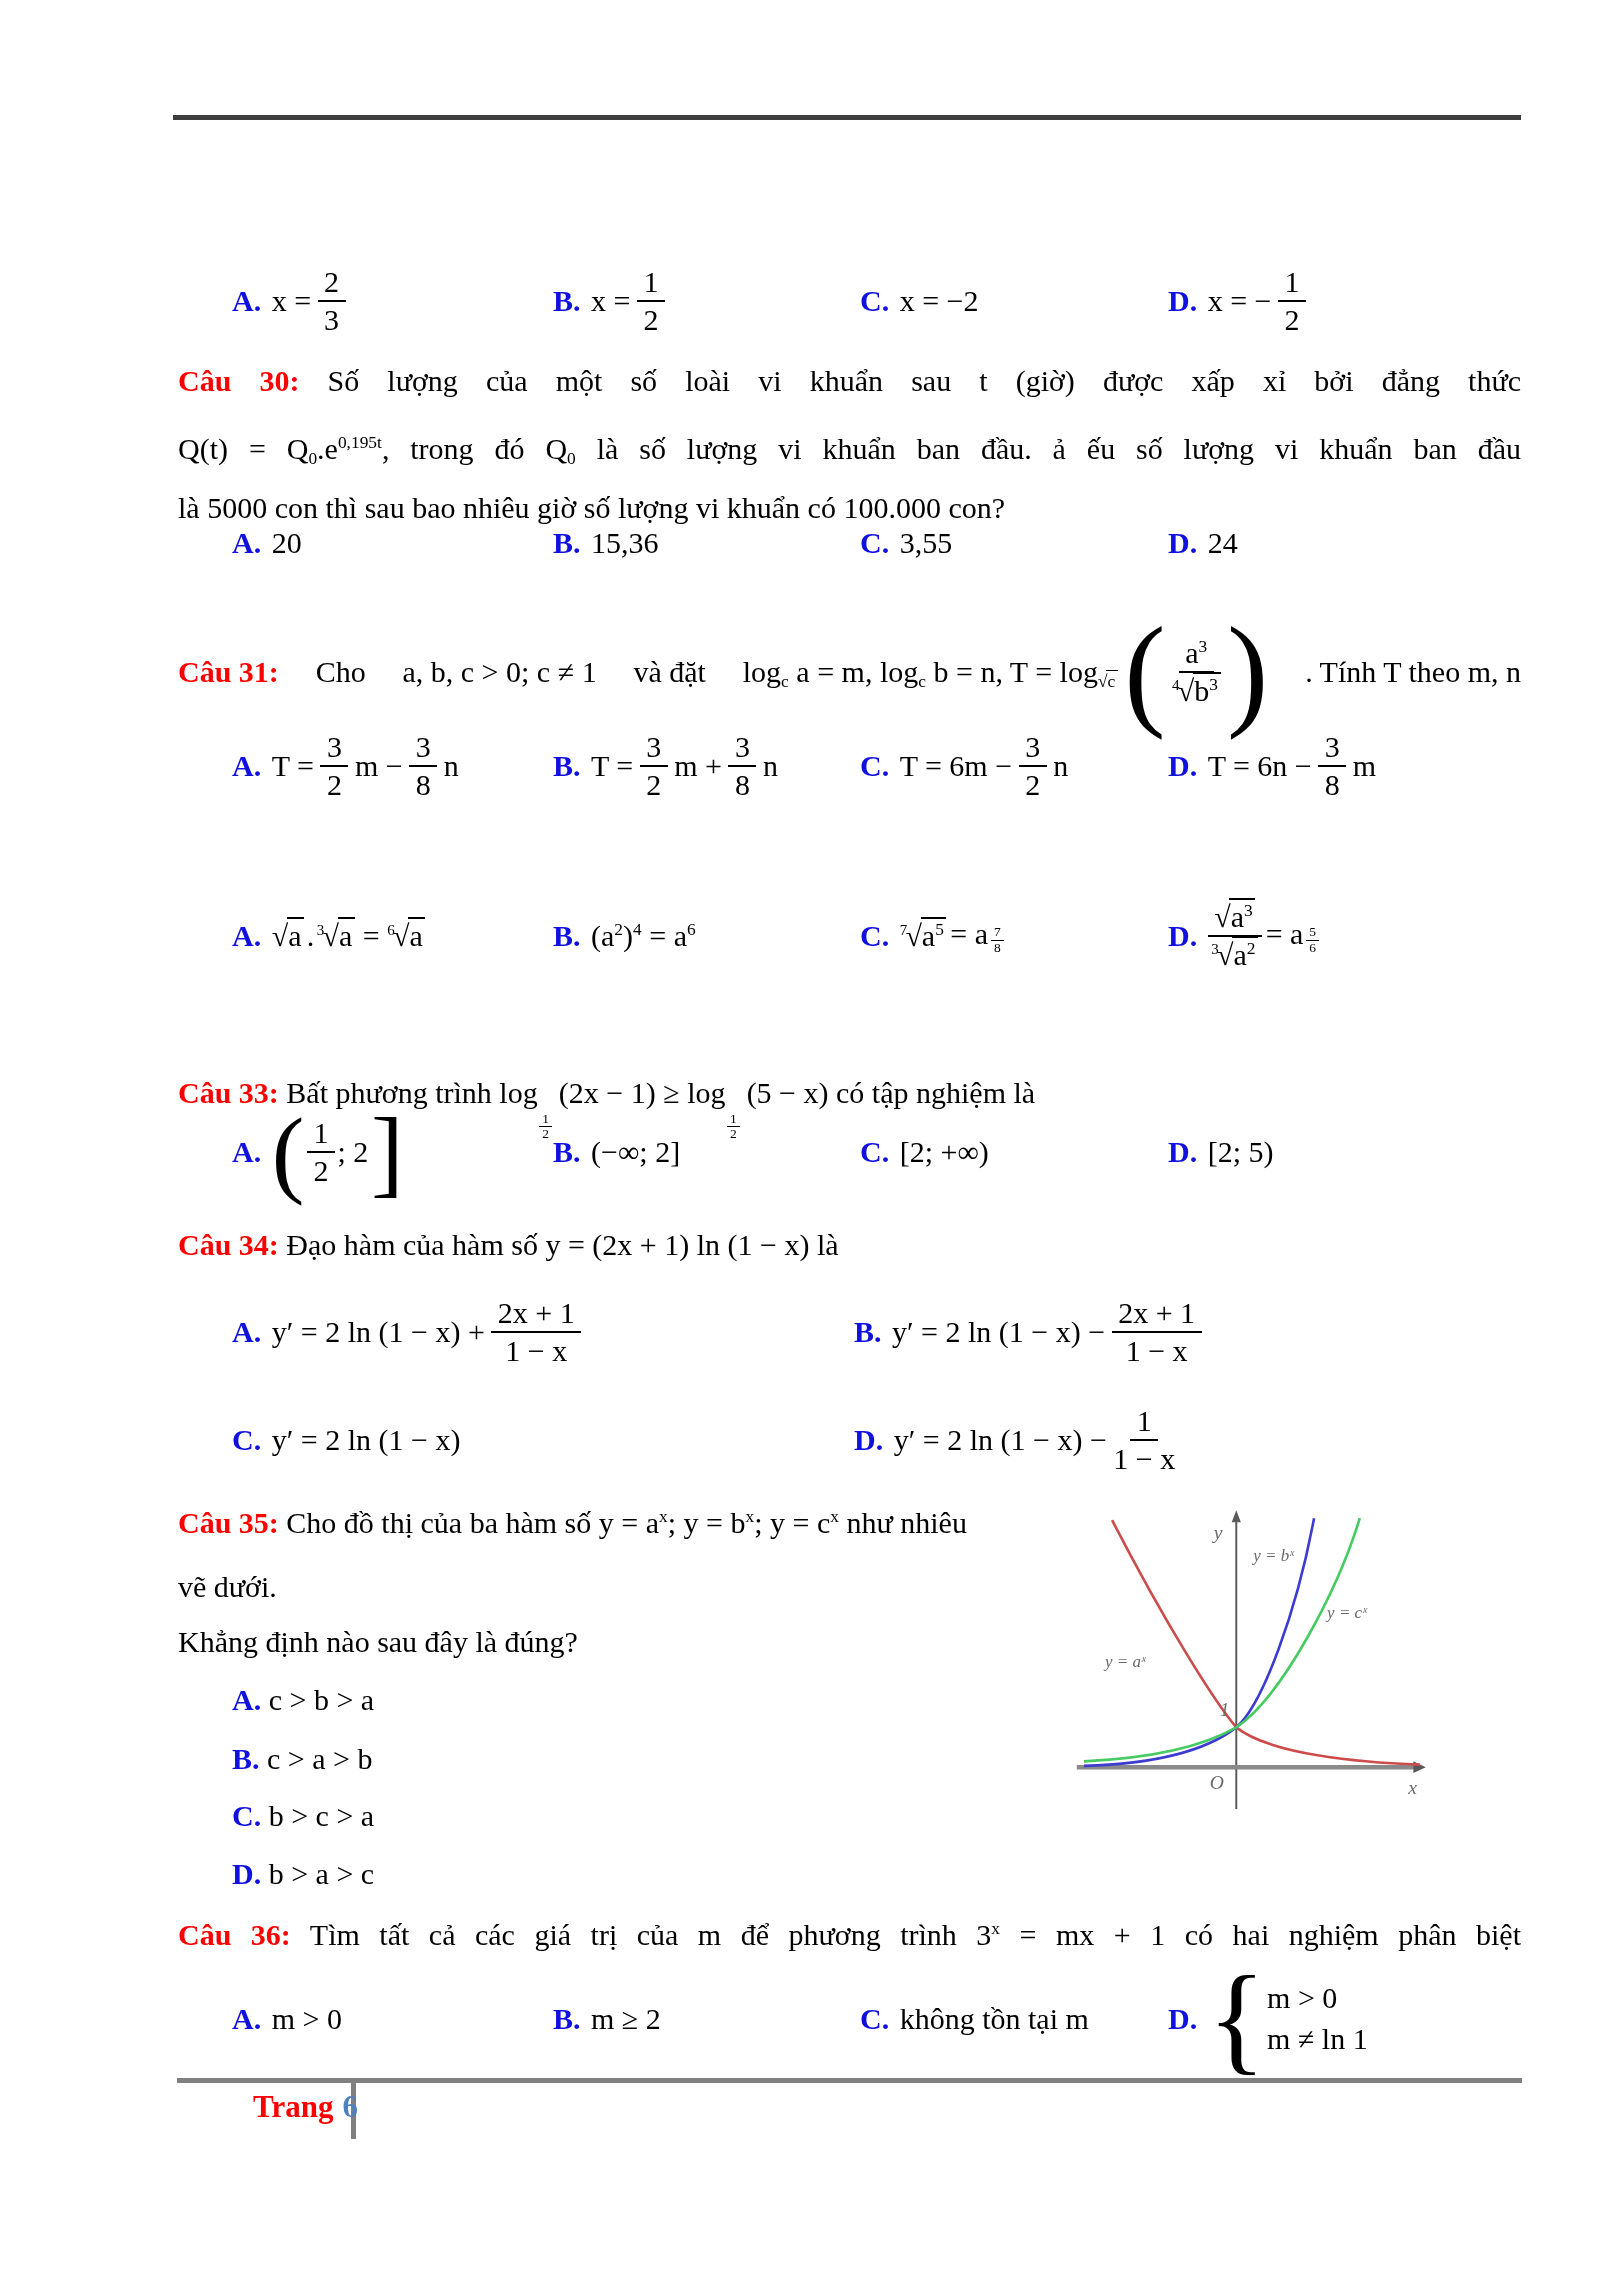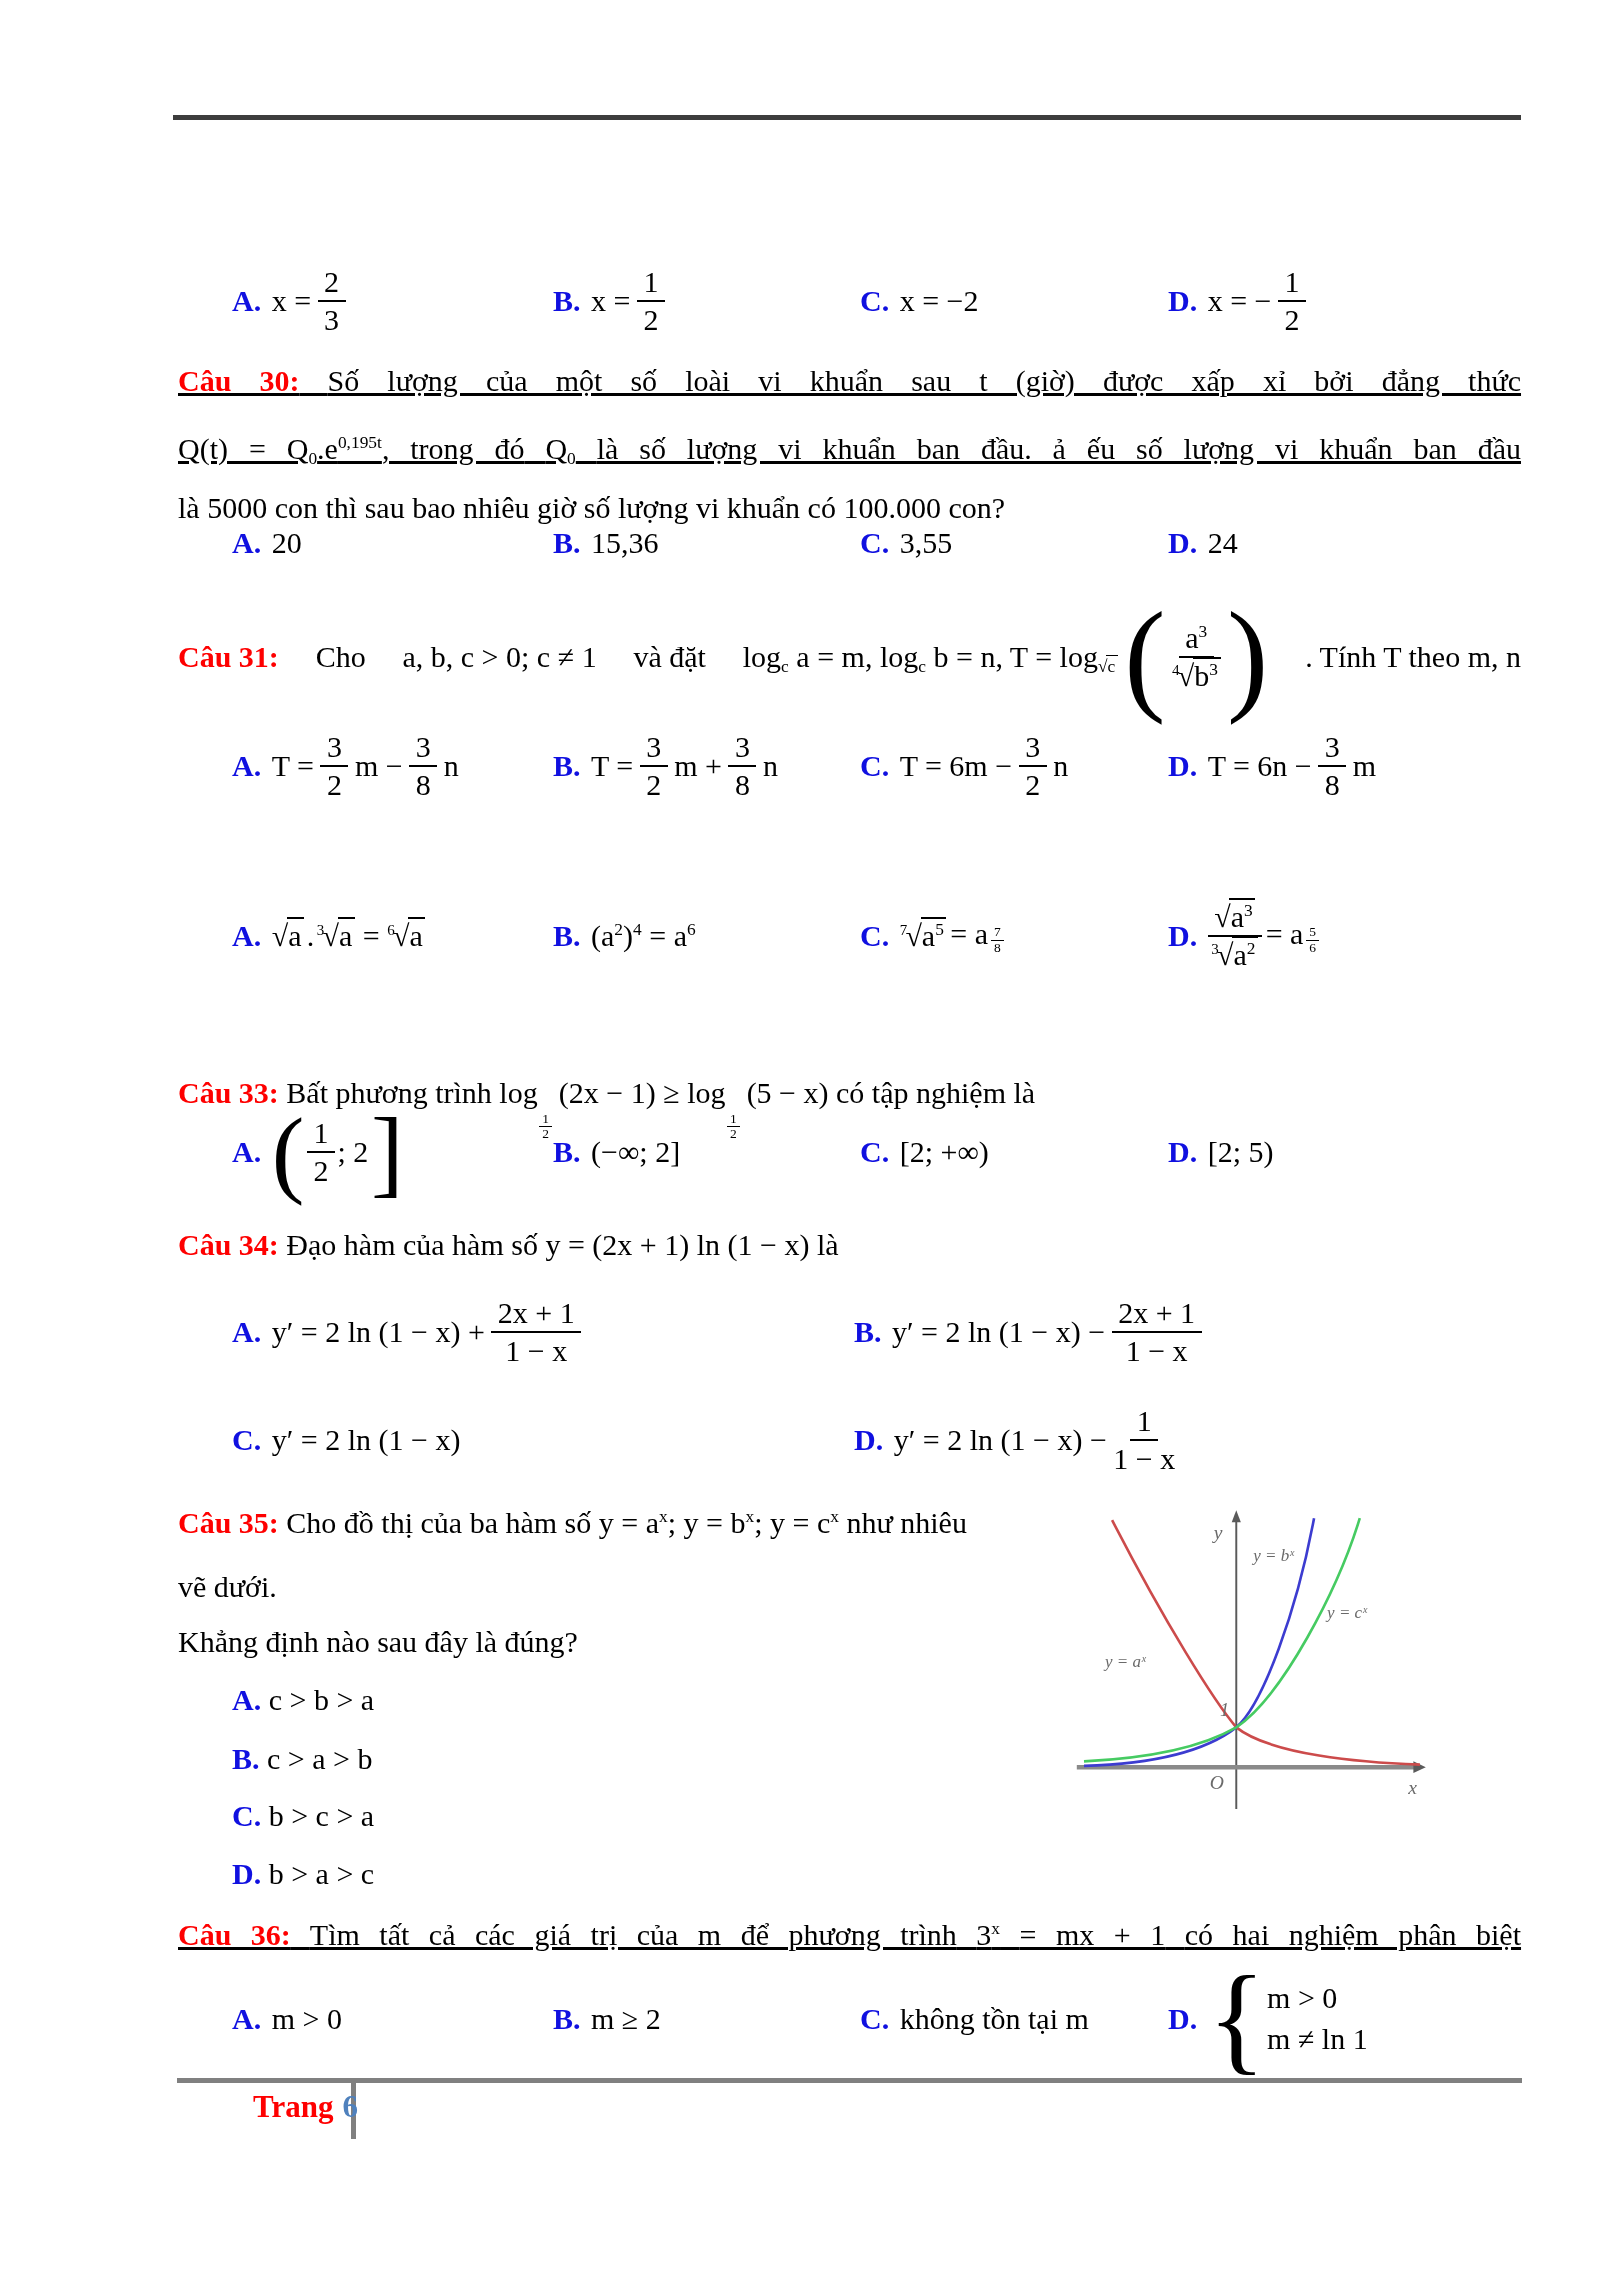--- a/index.html
+++ b/index.html
@@ -3,21 +3,21 @@
 <meta charset="utf-8">
 <style>
   html,body{margin:0;padding:0;background:#ffffff;}
   #page{position:relative;width:1623px;height:2295px;background:#fff;
         font-family:"Liberation Serif","DejaVu Serif",serif;font-size:30px;color:#000;overflow:hidden;}
   .rule{position:absolute;}
   .rule.top{left:173px;top:115px;width:1348px;height:4.6px;background:#3d3d3d;}
   .rule.bottom{left:177px;top:2078px;width:1345px;height:5.2px;background:#808080;}
   .vline{position:absolute;left:351px;top:2083px;width:5.2px;height:56px;background:#808080;}
   .q{position:absolute;left:178px;white-space:nowrap;}
-  .just{width:1343px;white-space:normal;text-align:justify;text-align-last:justify;text-decoration:underline;}
+  .just{width:1343px;white-space:normal;text-align:justify;text-align-last:justify;}
   .flexline{display:flex;align-items:center;justify-content:space-between;width:1343px;}
   .lbl{color:#fe0000;font-weight:bold;}
   .row{position:absolute;left:0;top:0;width:1623px;}
   .opt{position:absolute;top:0;height:100%;display:flex;align-items:center;white-space:nowrap;gap:10.5px;}
   .ltr{color:#1010e0;font-weight:bold;}
   .mx{display:inline-flex;align-items:center;gap:6.5px;}
   sup.s{font-size:0.58em;vertical-align:0.62em;line-height:0;}
   sub.b{font-size:0.58em;vertical-align:-0.3em;line-height:0;}
   .fr{display:inline-flex;flex-direction:column;align-items:center;text-align:center;
       vertical-align:middle;line-height:1.12;}
@@ -108,21 +108,21 @@
     <span class="opt" style="left:860px">
       <span class="ltr">C.</span>
       <span>3,55</span>
     </span>
     <span class="opt" style="left:1168px">
       <span class="ltr">D.</span>
       <span>24</span>
     </span>
   </div>
 
-  <div class="q flexline" style="top:605px;height:103px">
+  <div class="q flexline" style="top:620px;height:103px">
     <span class="lbl">Câu 31:</span>
     <span>Cho</span>
     <span>a, b, c &gt; 0; c ≠ 1</span>
     <span>và đặt</span>
     <span class="mx">
       <span><span>log</span><sub class="b">c</sub>
         <span>a = m, log</span><sub class="b">c</sub>
         <span>b = n, T = log</span><sub class="b"><span class="rt"><span>√</span><span class="rb" style="border-top-width:1.3px">c</span></span></sub></span>
       <span class="mx">
         <span class="bp lg">(</span>

